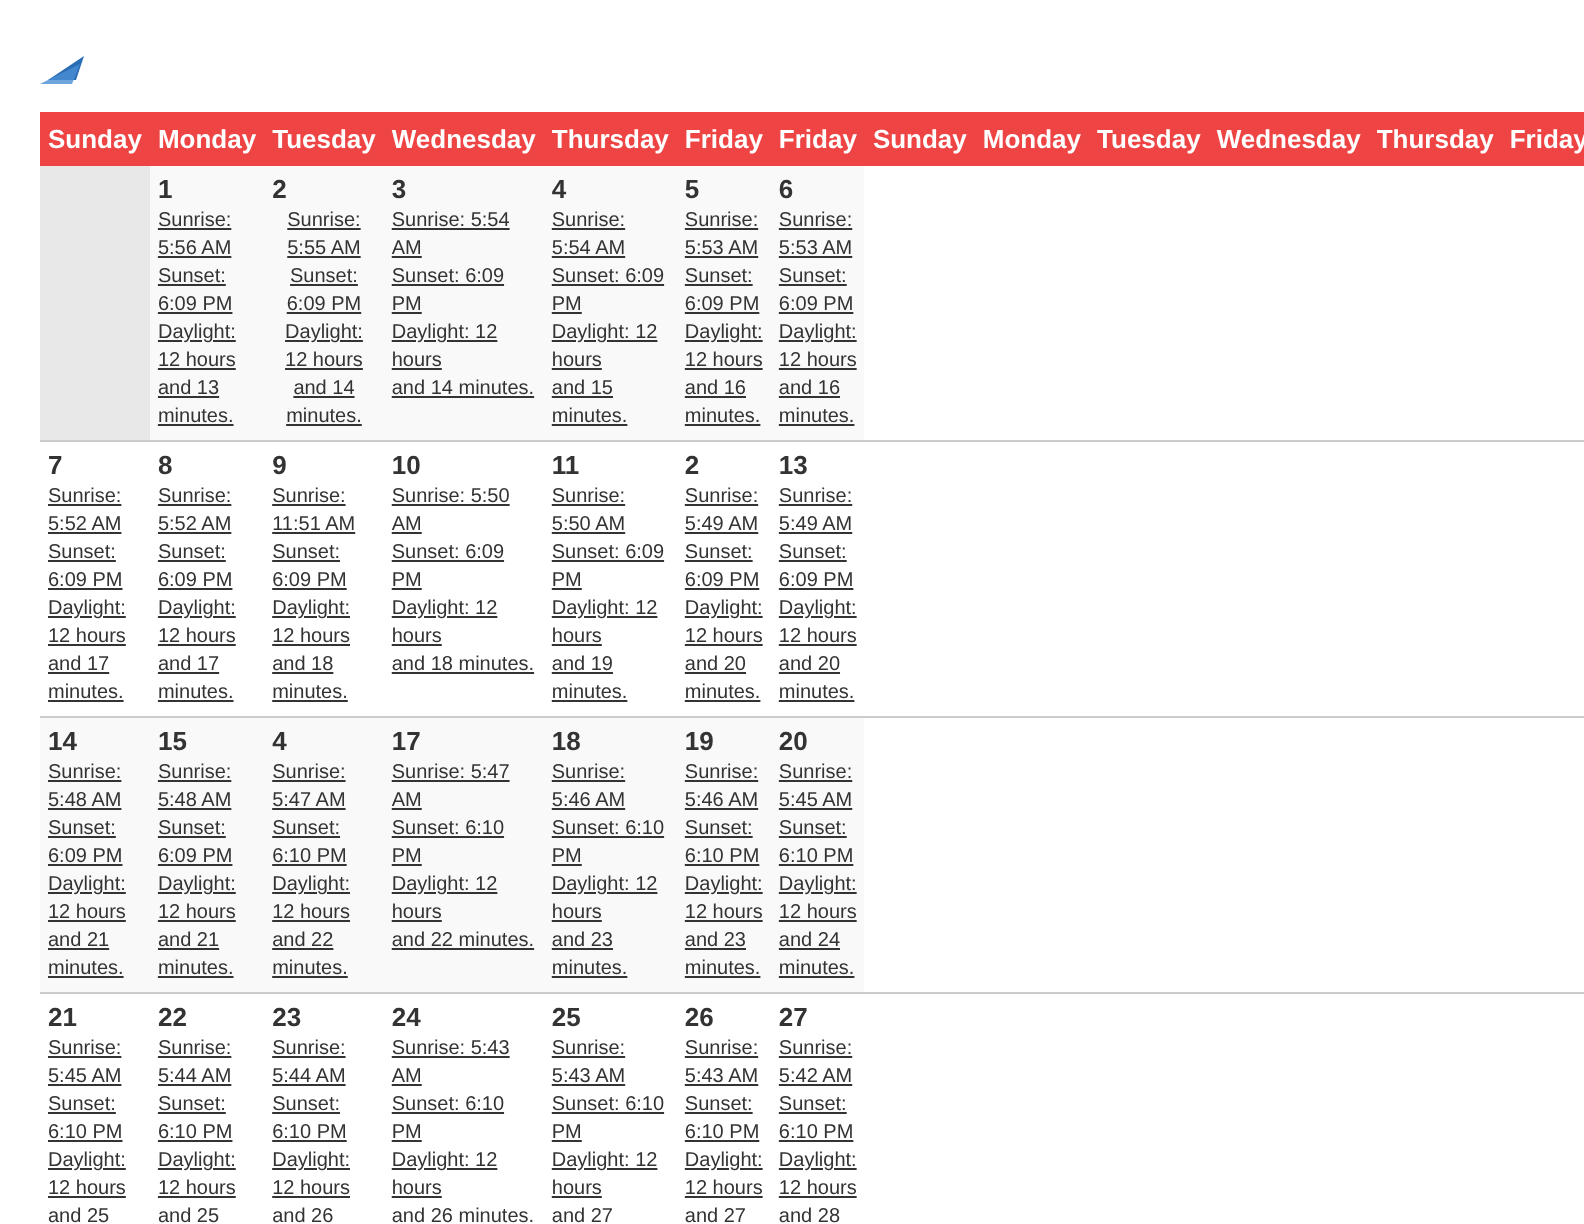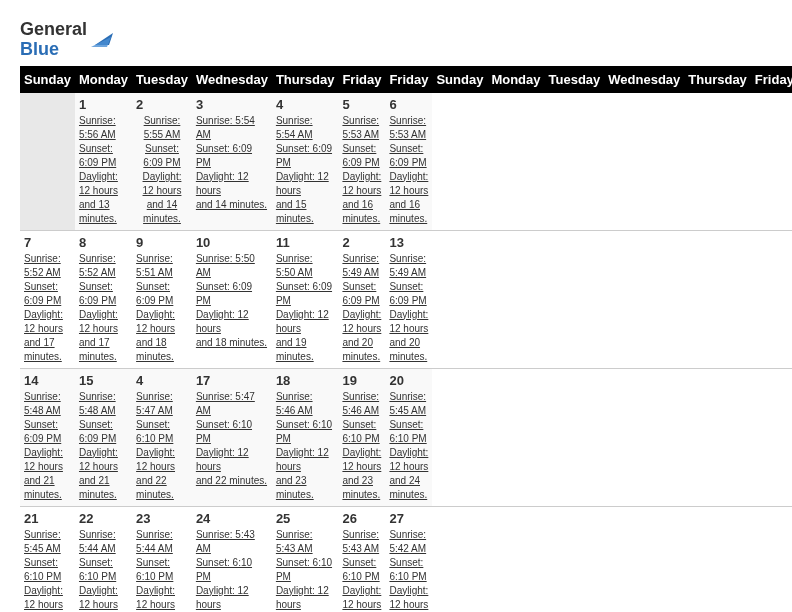--- a/index.html
+++ b/index.html
@@ -32,21 +32,21 @@
     .subtitle {
       font-size: 15px;
       color: #555;
     }
     table {
       width: 100%;
       border-collapse: collapse;
       font-size: 11px;
     }
     thead tr th {
-      background-color: #000000;
+      background-color: #ef4444;
       color: #fff;
       padding: 6px 4px;
       text-align: left;
       font-size: 13px;
       font-weight: bold;
     }
     tbody tr {
       border-bottom: 1px solid #ccc;
     }
     tbody tr:nth-child(odd) {
@@ -77,24 +77,20 @@
     .empty-cell {
       background-color: #e8e8e8;
     }
   </style>
 </head>
 <body>
 
 <div class="header-area">
   <div class="logo">
   <div style="display:flex; align-items:center; gap:4px;">
-    <div style="display:flex; flex-direction:column; line-height:1.1;">
-      <span style="font-size:18px; font-weight:bold; color:#333;">General</span>
-      <span style="font-size:18px; font-weight:bold; color:#2a6db5;">Blue</span>
-    </div>
     <svg width="22" height="30" viewBox="0 0 22 30">
       <polygon points="4,20 22,8 18,20" fill="#2a6db5"></polygon>
       <polygon points="0,22 20,12 16,22" fill="#4a8fd5" opacity="0.8"></polygon>
     </svg>
   </div>
 </div>
   <div class="title-area">
     <div class="main-title"></div>
     <div class="subtitle"></div>
   </div>
@@ -174,21 +170,21 @@
         </td>
         <td>
           <span class="day-num">8</span>
           <div class="day-info" style="white-space: pre-line;">Sunrise: 5:52 AM
 Sunset: 6:09 PM
 Daylight: 12 hours
 and 17 minutes.</div>
         </td>
         <td>
           <span class="day-num">9</span>
-          <div class="day-info" style="white-space: pre-line;">Sunrise: 5:51 AM
+          <div class="day-info" style="white-space: pre-line;">Sunrise: 11:51 AM
 Sunset: 6:09 PM
 Daylight: 12 hours
 and 18 minutes.</div>
         </td>
         <td>
           <span class="day-num">10</span>
           <div class="day-info" style="white-space: pre-line;">Sunrise: 5:50 AM
 Sunset: 6:09 PM
 Daylight: 12 hours
 and 18 minutes.</div>

